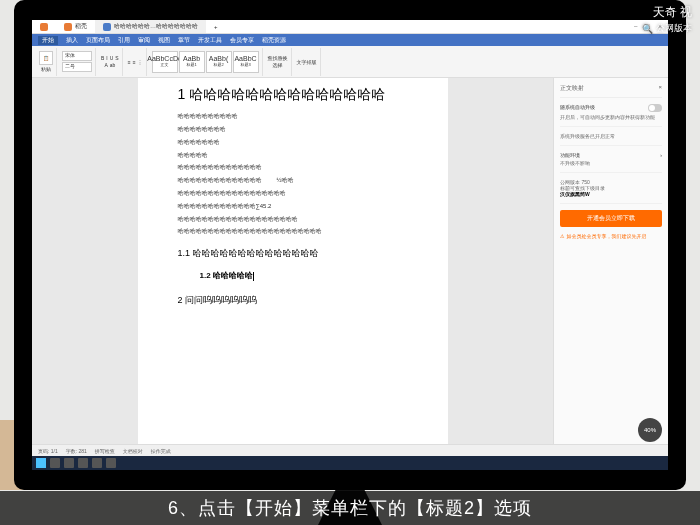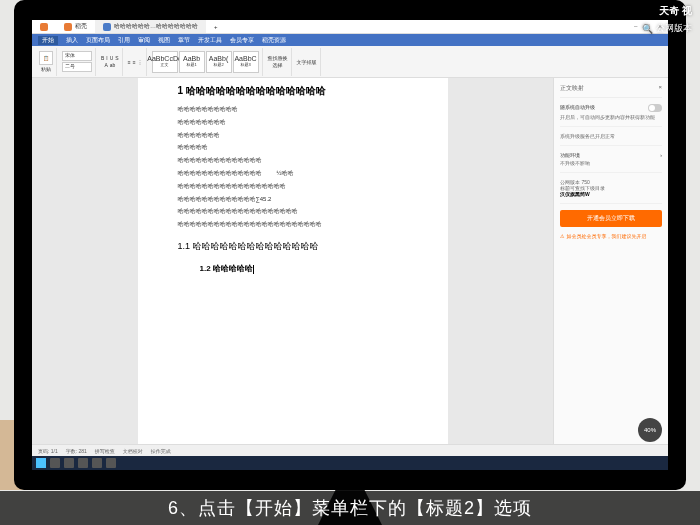--- a/index.html
+++ b/index.html
@@ -17,42 +17,42 @@
 .toolbar{height:32px;background:#f5f5f5;border-bottom:1px solid #ddd;display:flex;align-items:center;padding:0 4px;gap:2px;font-size:5px}
 .tool-group{display:flex;flex-direction:column;align-items:center;gap:1px;padding:0 3px;border-right:1px solid #e0e0e0;height:28px;justify-content:center}
 .tool-btn{width:14px;height:14px;background:#fff;border:1px solid #ccc;font-size:5px;display:flex;align-items:center;justify-content:center}
 .font-sel{width:30px;height:10px;border:1px solid #ccc;background:#fff;font-size:5px;padding:0 2px}
 .style-box{display:flex;gap:1px}
 .style-item{width:26px;height:22px;border:1px solid #ccc;background:#fff;display:flex;flex-direction:column;align-items:center;justify-content:center;font-size:4px;line-height:1.2}
 .style-item .aa{font-size:7px;color:#333}
 .content{flex:1;display:flex;overflow:hidden}
 .doc-area{flex:1;background:#e8e8e8;display:flex;justify-content:center;overflow:hidden}
 .page{width:310px;background:#fff;padding:0 40px;font-size:7px;color:#000;line-height:1.8}
-.page h1{font-size:10px;font-weight:bold;margin:4px 0}
+.page h1{font-size:14px;font-weight:normal;margin:4px 0}
 .page h2{font-size:9px;font-weight:normal;margin:8px 0}
 .page h3{font-size:8px;font-weight:bold;margin:8px 0}
 .page p{font-size:6px;color:#333;margin:2px 0}
 .cursor{display:inline-block;width:1px;height:9px;background:#000;vertical-align:middle;animation:blink 1s infinite}
 @keyframes blink{50%{opacity:0}}
 .sidebar{width:115px;background:#fafafa;border-left:1px solid #ddd;padding:6px;font-size:6px;position:relative}
 .side-head{display:flex;justify-content:space-between;padding-bottom:4px;border-bottom:1px solid #eee;font-size:6px;color:#666}
 .side-item{padding:6px 0;border-bottom:1px solid #f0f0f0;font-size:5px;color:#666}
 .side-item .ttl{color:#333;margin-bottom:2px;display:flex;justify-content:space-between}
 .toggle{width:14px;height:8px;background:#ccc;border-radius:4px;position:relative}
 .toggle::after{content:'';position:absolute;width:6px;height:6px;background:#fff;border-radius:50%;top:1px;left:1px}
 .dl-btn{background:#ff6a00;color:#fff;text-align:center;padding:4px;font-size:6px;border-radius:2px;margin:6px 0}
 .warn{color:#ff6a00;font-size:5px;display:flex;gap:2px}
 .statusbar{height:12px;background:#f0f0f0;border-top:1px solid #ddd;display:flex;align-items:center;padding:0 6px;font-size:5px;color:#666;gap:8px}
 .zoom-badge{position:absolute;right:6px;bottom:2px;width:24px;height:24px;background:#444;border-radius:50%;color:#fff;font-size:6px;display:flex;align-items:center;justify-content:center}
 .taskbar{height:14px;background:#1a2840;display:flex;align-items:center;padding:0 4px;gap:4px}
 .win-icon{width:10px;height:10px;background:#4cc2ff}
 .task-icon{width:10px;height:10px;background:#555;border-radius:1px}
 .stand{position:absolute;left:318px;bottom:0;width:64px;height:45px;background:#111;clip-path:polygon(35% 0,65% 0,100% 100%,0 100%)}
 .caption{position:absolute;bottom:0;left:0;width:100%;height:34px;background:rgba(0,0,0,0.72);display:flex;align-items:center;justify-content:center;color:#fff;font-size:18px;font-weight:500;letter-spacing:1px}
-.watermark{position:absolute;top:4px;right:8px;color:#fff;font-size:10px;font-weight:bold;text-shadow:0 0 3px rgba(0,0,0,.5);display:flex;align-items:center;gap:2px}
+.watermark{position:absolute;top:4px;right:8px;color:#fff;font-size:12px;font-weight:normal;text-shadow:0 0 3px rgba(0,0,0,.5);display:flex;align-items:center;gap:2px}
 .wm2{position:absolute;top:22px;right:8px;color:#fff;font-size:9px;display:flex;align-items:center;gap:2px;text-shadow:0 0 3px rgba(0,0,0,.5)}
 .desk-item{position:absolute;background:#ccc}
 </style>
 </head>
 <body>
 
 <div class="desk-item" style="left:0;top:420px;width:30px;height:70px;background:#d4b896"></div>
 <div class="desk-item" style="right:40px;top:20px;width:50px;height:10px;background:#c94f4f;border-radius:3px"></div>
 <div class="stand"></div>
 
@@ -158,20 +158,21 @@
       <p>哈哈哈哈哈哈哈</p>
       <p>哈哈哈哈哈</p>
       <p>哈哈哈哈哈哈哈哈哈哈哈哈哈哈</p>
       <p><span>哈哈哈哈哈哈哈哈哈哈哈哈哈哈</span>&nbsp;&nbsp;&nbsp;&nbsp;&nbsp;&nbsp;&nbsp;&nbsp;&nbsp;<span>½哈哈</span></p>
       <p>哈哈哈哈哈哈哈哈哈哈哈哈哈哈哈哈哈哈</p>
       <p>哈哈哈哈哈哈哈哈哈哈哈哈哈∑45.2</p>
       <p>哈哈哈哈哈哈哈哈哈哈哈哈哈哈哈哈哈哈哈哈</p>
       <p>哈哈哈哈哈哈哈哈哈哈哈哈哈哈哈哈哈哈哈哈哈哈哈哈</p>
       <h2>1.1 哈哈哈哈哈哈哈哈哈哈哈哈哈哈</h2>
       <h3 style="margin-left:22px"><span>1.2 哈哈哈哈哈</span><span class="cursor"></span></h3>
+      <h2>2 问问呜呜呜呜呜呜</h2>
     </div>
   </div>
 
   <div class="sidebar">
     <div class="side-head">
       <span>正文映射</span>
       <span>× </span>
     </div>
     <div class="side-item">
       <div class="ttl">

